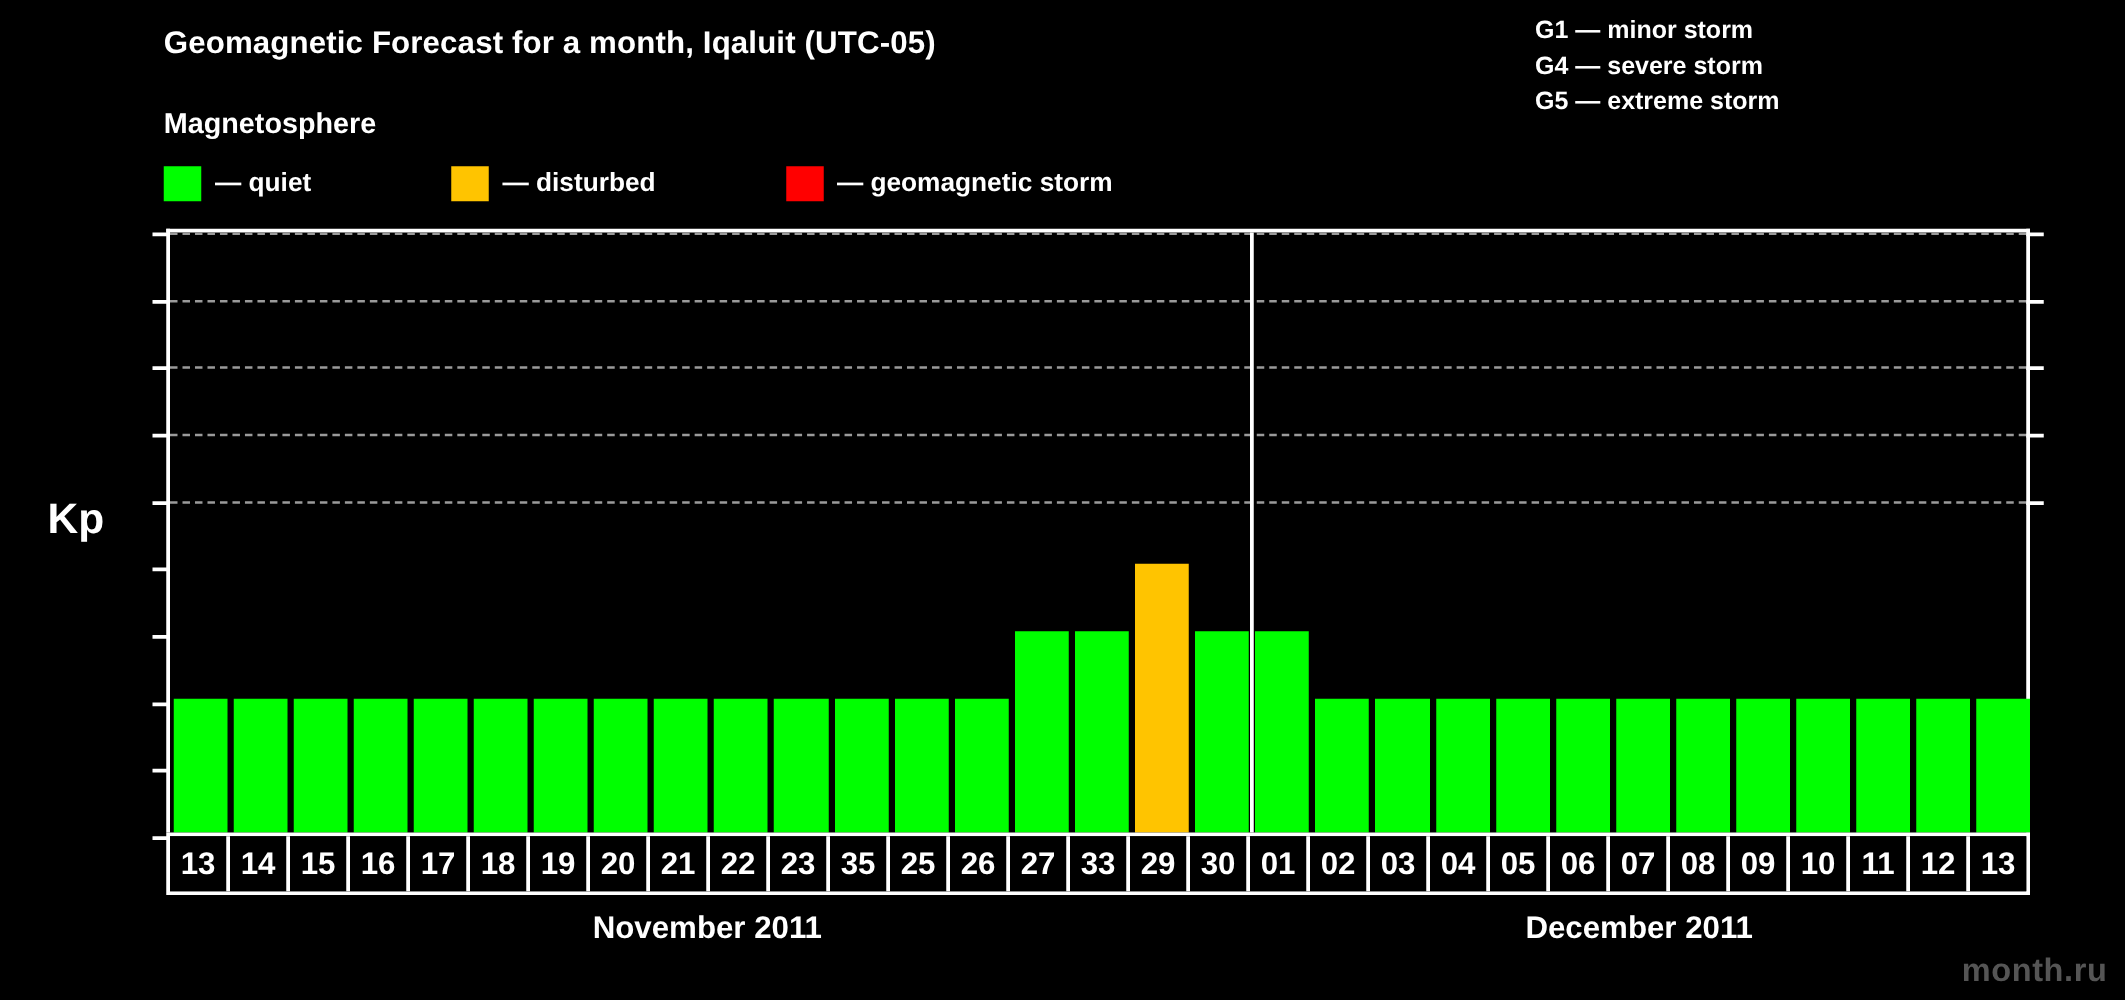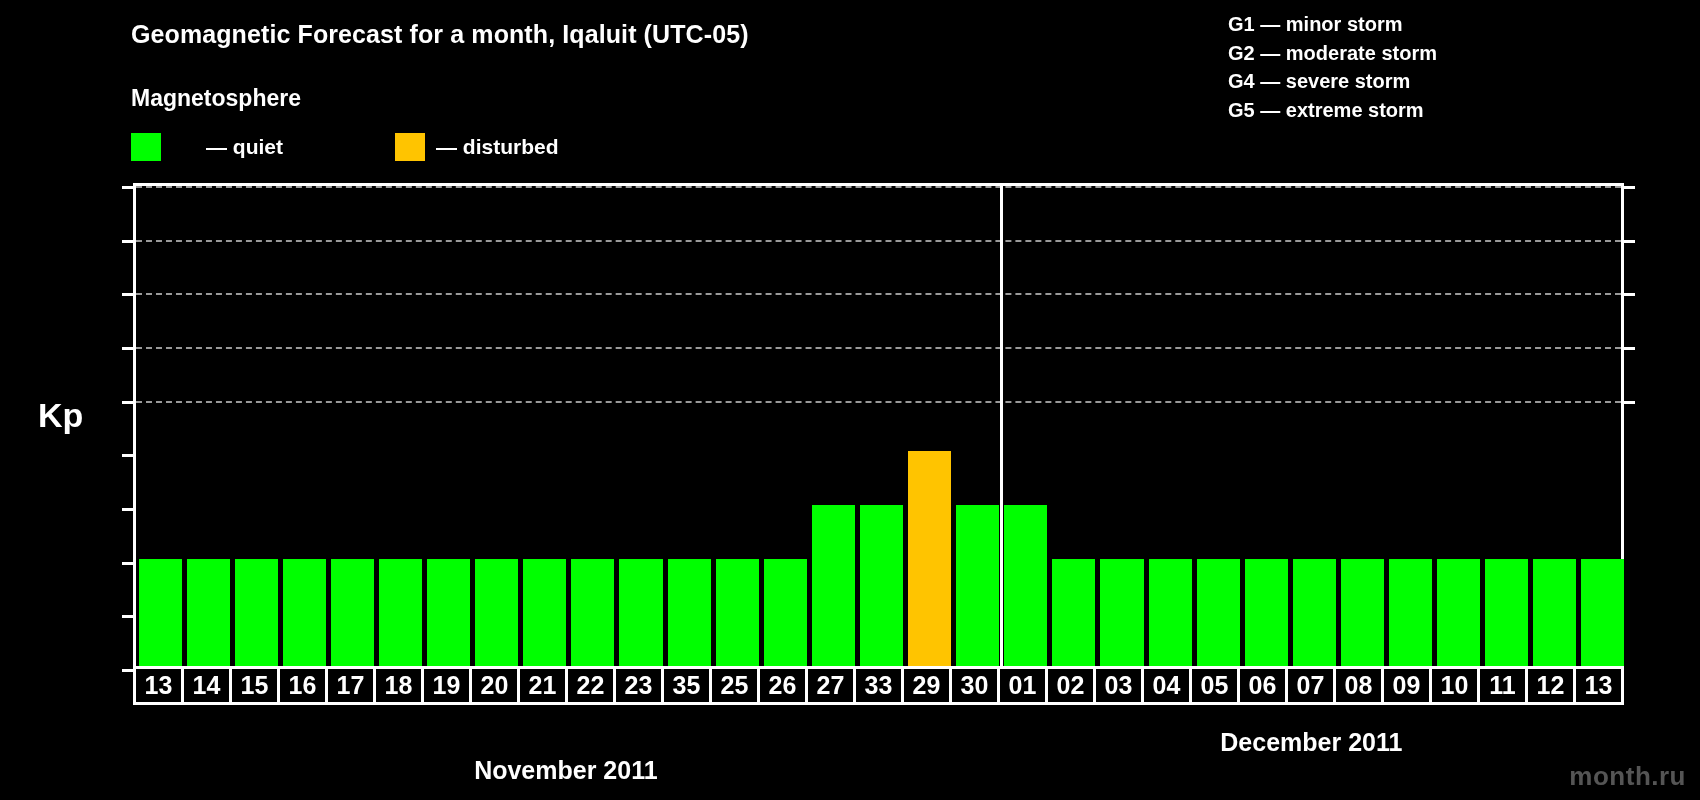--- a/index.html
+++ b/index.html
@@ -53,21 +53,21 @@
     width: 30px;
     height: 28px;
     display: inline-block;
   }
   .legend-text {
     font-size: 21px;
     font-weight: bold;
     margin-left: 11px;
     white-space: nowrap;
   }
-  #legend-item-quiet { margin-right: 0px; gap: 34px; }
+  #legend-item-quiet { margin-right: 0px; }
   #legend-item-disturbed { margin-left: 112px; }
   #legend-item-storm { margin-left: 104px; }
 
   
   #gscale-legend {
     position: absolute;
     left: 1228px;
     top: 10px;
     display: flex;
     flex-direction: column;
@@ -149,21 +149,21 @@
     width: 3px;
     background: #ffffff;
   }
 
   
   #date-row {
     position: absolute;
     left: 133px;
     top: 666px;
     width: 1491px;
-    height: 39px;
+    height: 50px;
     border: 3px solid #ffffff;
     box-sizing: border-box;
     display: flex;
   }
   .date-cell {
     flex: 1 1 0;
     border-right: 3px solid #ffffff;
     box-sizing: border-box;
     display: flex;
     align-items: center;
@@ -207,25 +207,28 @@
 
 <div id="legend-row">
   <div class="legend-item" id="legend-item-quiet">
     <span class="legend-swatch" style="background: rgb(0, 255, 0);"></span>
     <span class="legend-text">— quiet</span>
   </div>
   <div class="legend-item" id="legend-item-disturbed">
     <span class="legend-swatch" style="background: rgb(255, 196, 0);"></span>
     <span class="legend-text">— disturbed</span>
   </div>
+  <div class="legend-item" id="legend-item-storm">
+    <span class="legend-swatch" style="background: rgb(255, 0, 0);"></span>
+    <span class="legend-text">— geomagnetic storm</span>
+  </div>
 </div>
 
 <div id="gscale-legend">
     <div class="gscale-row">G1 — minor storm</div>
-    <div class="gscale-row">G2 — moderate storm</div>
     <div class="gscale-row">G4 — severe storm</div>
     <div class="gscale-row">G5 — extreme storm</div>
   </div>
 
 <div id="kp-axis-label">Kp</div>
 
 <div id="plot-area">
   <div id="plot-inner">
     <div id="gridlines-layer">
         <div class="gridline" style="top: 214.667px;"></div>
@@ -317,16 +320,16 @@
     <div class="date-cell">06</div>
     <div class="date-cell">07</div>
     <div class="date-cell">08</div>
     <div class="date-cell">09</div>
     <div class="date-cell">10</div>
     <div class="date-cell">11</div>
     <div class="date-cell">12</div>
     <div class="date-cell">13</div>
   </div>
 
-<div class="month-caption" id="month-caption-0" style="left: 133px; width: 865.742px; margin-top: 28px;">November 2011</div>
+<div class="month-caption" id="month-caption-0" style="left: 133px; width: 865.742px;">November 2011</div>
 <div class="month-caption" id="month-caption-1" style="left: 998.742px; width: 625.258px;">December 2011</div>
 
 <div id="watermark">month.ru</div>
 
 </body></html>

